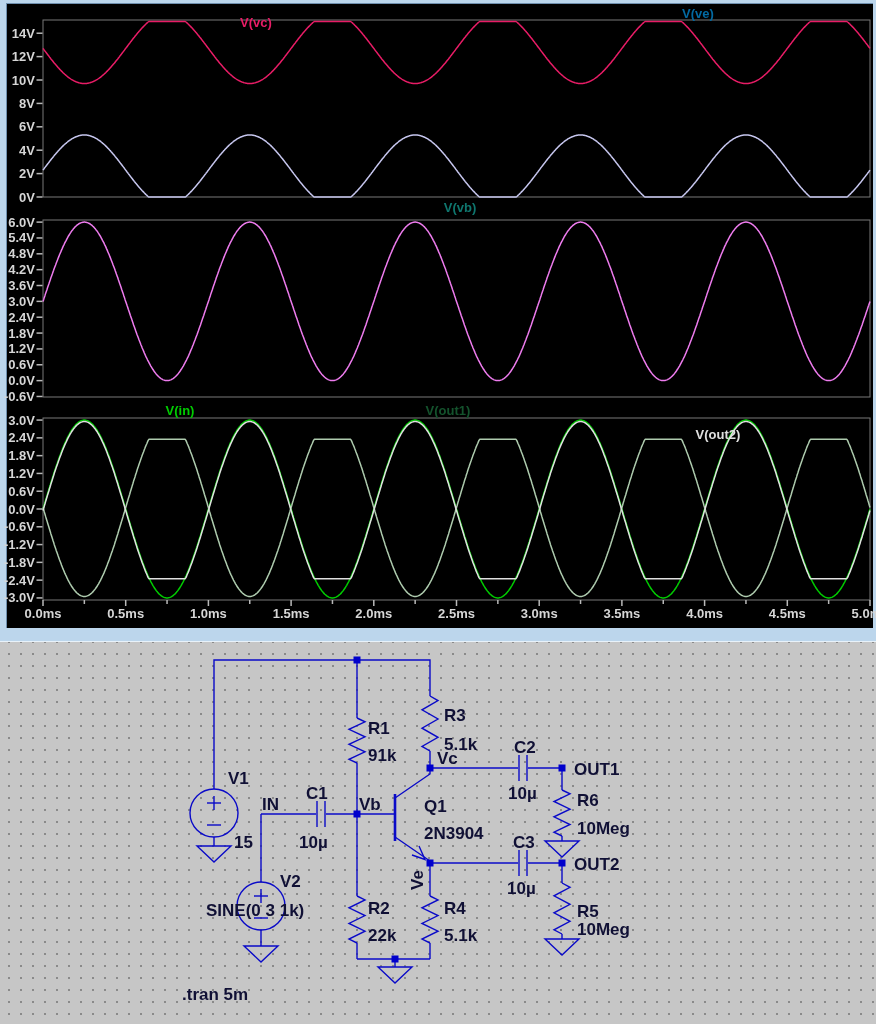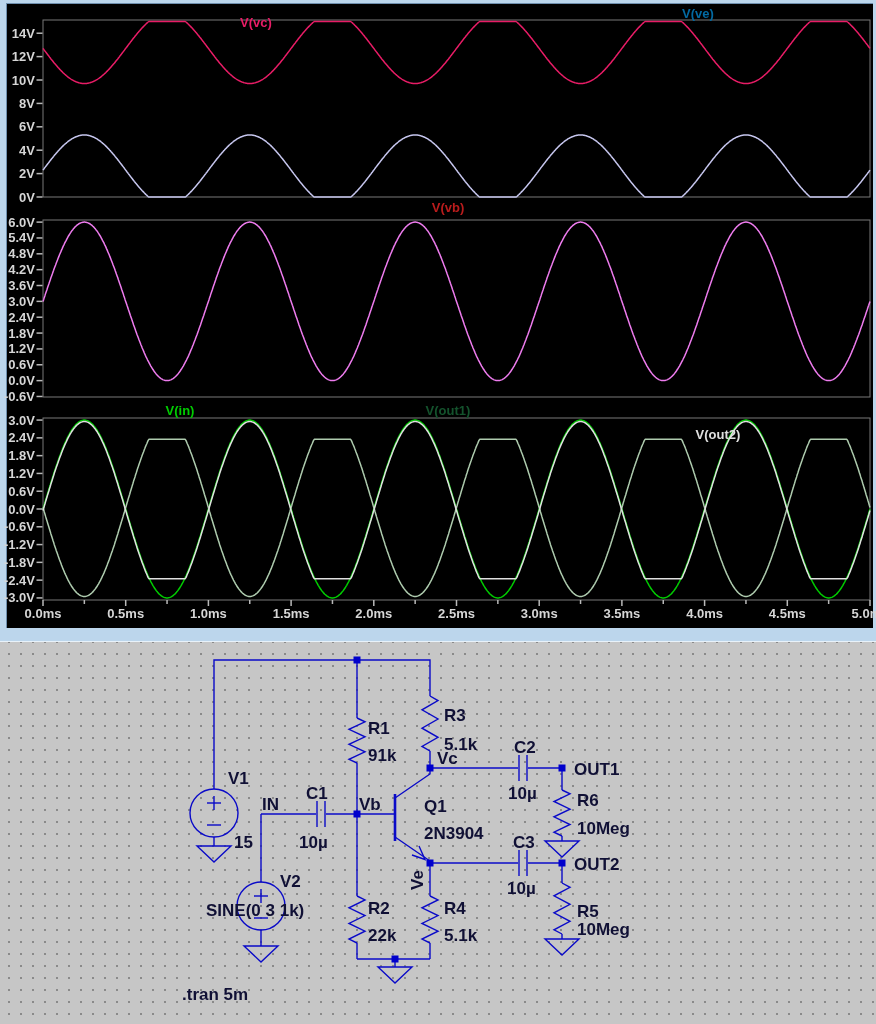--- a/index.html
+++ b/index.html
@@ -132,21 +132,21 @@
         <text x="456.5" y="618" fill="#D6D6D6" text-anchor="middle" font-size="13px" font-weight="bold">2.5ms</text>
         <text x="539.2" y="618" fill="#D6D6D6" text-anchor="middle" font-size="13px" font-weight="bold">3.0ms</text>
         <text x="621.9" y="618" fill="#D6D6D6" text-anchor="middle" font-size="13px" font-weight="bold">3.5ms</text>
         <text x="704.6" y="618" fill="#D6D6D6" text-anchor="middle" font-size="13px" font-weight="bold">4.0ms</text>
         <text x="787.3" y="618" fill="#D6D6D6" text-anchor="middle" font-size="13px" font-weight="bold">4.5ms</text>
         <text x="870" y="618" fill="#D6D6D6" text-anchor="middle" font-size="13px" font-weight="bold">5.0ms</text>
       </svg>
 
     <span class="legend" style="left: 256px; top: 16px; color: rgb(232, 28, 102);">V(vc)</span>
     <span class="legend" style="left: 698px; top: 7px; color: #0369a1;">V(ve)</span>
-    <span class="legend" style="left: 448px; top: 201px; color: #b91c1c;">V(vb)</span>
+    <span class="legend" style="left: 460px; top: 201px; color: #0f766e;">V(vb)</span>
     <span class="legend" style="left: 180px; top: 404px; color: rgb(0, 204, 0); text-align: center;">V(in)</span>
     <span class="legend" style="left: 448px; top: 404px; color: #14532d;">V(out1)</span>
     <span class="legend" style="left: 718px; top: 428px; color: rgb(224, 224, 224);">V(out2)</span>
   </div>
 
   <div class="schematic">
     <svg class="schsvg" width="876" height="383" viewBox="0 0 876 383">
 
       <g>
         <polyline class="wire" points="214,147 214,18 430,18 430,54"></polyline>

